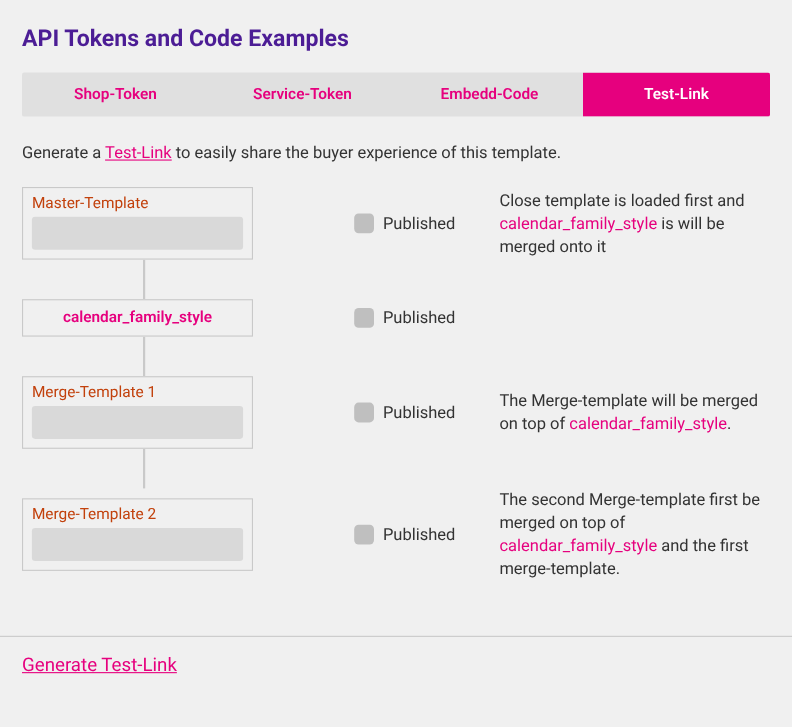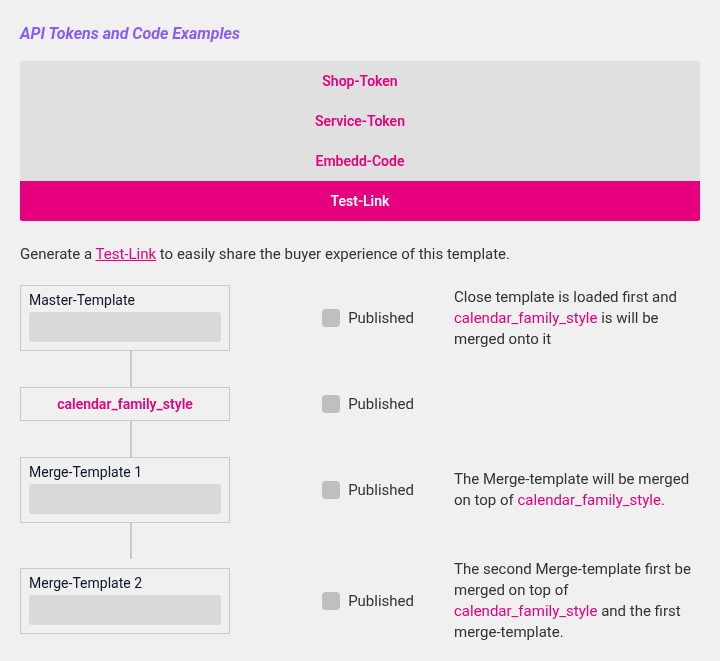--- a/index.html
+++ b/index.html
@@ -15,32 +15,30 @@
     width: 720px;
     min-height: 661px;
     background: #f0f0f0;
     position: relative;
   }
   .content {
     padding: 24px 20px 0 20px;
   }
   h1.title {
     margin: 0 0 18px 0;
-    font-size: 16px;
+    font-size: 21px;
     font-weight: 700;
-    color: #8b5cf6;
-    font-style: italic;
+    color: #4c1d95;
   }
   .tabs {
     display: flex;
     background: #e0e0e0;
     border-radius: 2px;
     overflow: hidden;
     margin-bottom: 24px;
-    flex-direction: column;
   }
   .tab {
     flex: 1;
     text-align: center;
     padding: 12px 0;
     font-size: 14px;
     font-weight: 600;
     color: #e6007e;
     cursor: pointer;
   }
@@ -69,21 +67,21 @@
   }
   .card {
     width: 210px;
     border: 1px solid #c9c9c9;
     background: #f0f0f0;
     padding: 6px 8px 8px 8px;
     position: relative;
   }
   .card .card-label {
     font-size: 14px;
-    color: #0f172a;
+    color: #c2410c;
     margin-bottom: 4px;
     display: block;
   }
   .card .card-label.pink {
     color: #e6007e;
     text-align: center;
     font-weight: 600;
     padding: 8px 0;
     margin-bottom: 0;
   }

